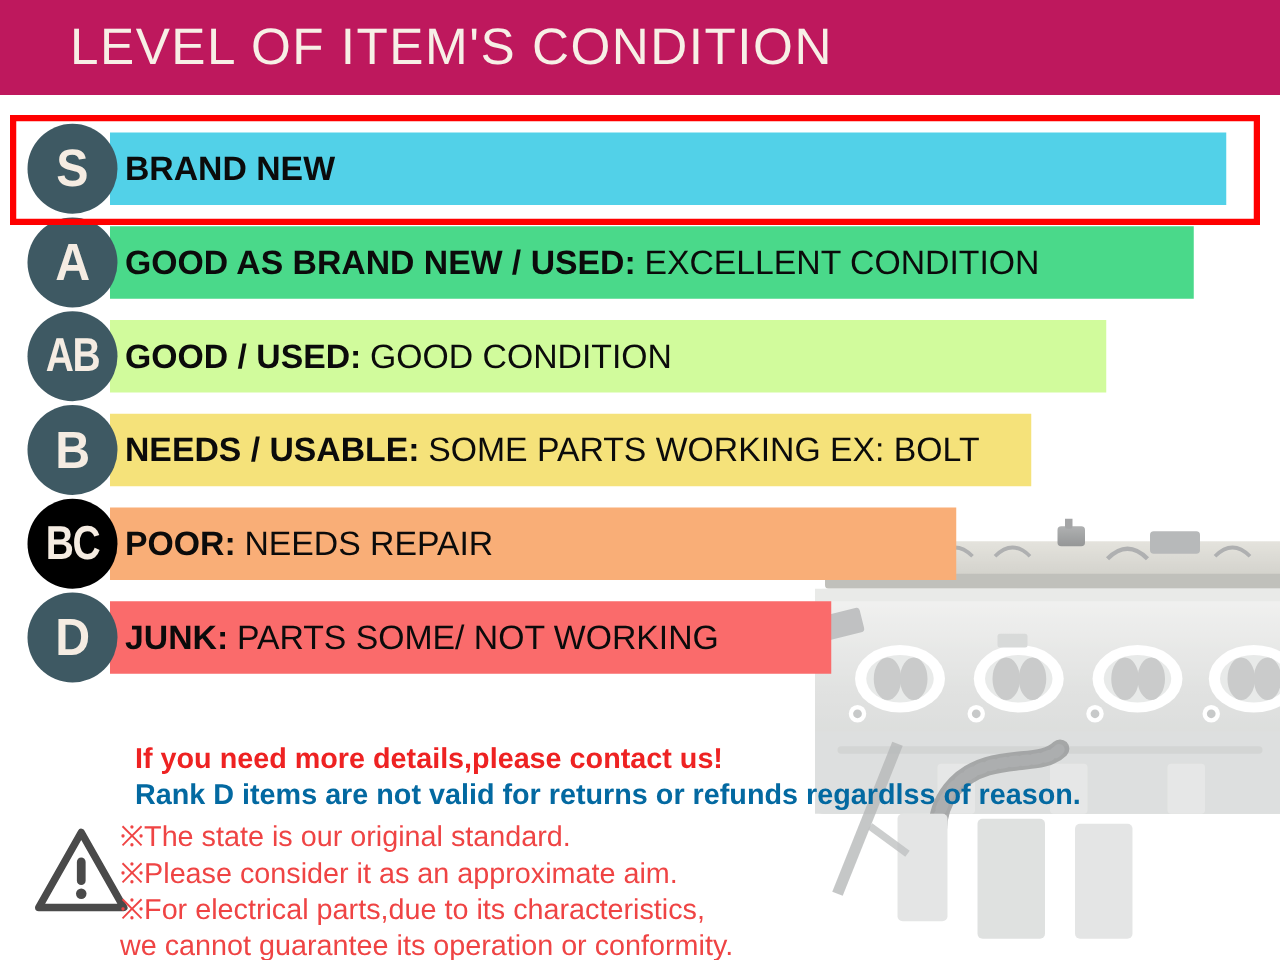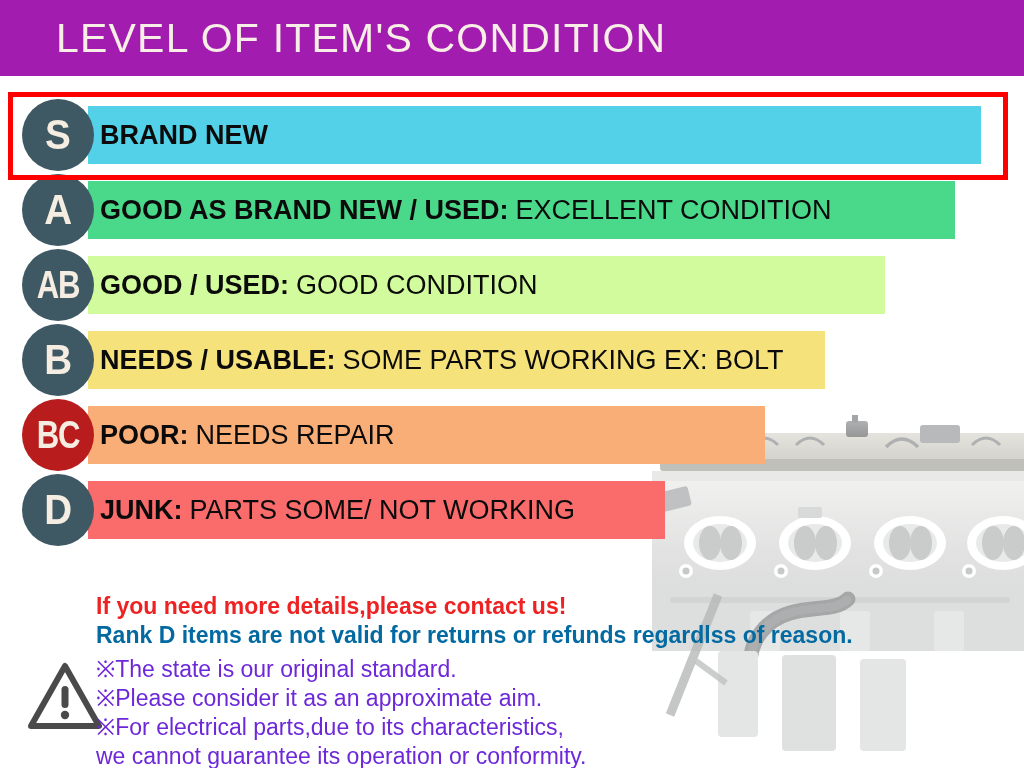--- a/index.html
+++ b/index.html
@@ -141,30 +141,31 @@
     top: 592px;
     z-index: 6;
   }
   .notice-red {
     color: #ee2222;
     font-weight: 700;
     font-size: 23px;
     line-height: 29px;
     white-space: nowrap;
     font-family: "Liberation Sans Narrow", "Liberation Sans", sans-serif;
+    margin-left: 12px;
   }
 
   #notes-block {
     position: absolute;
     left: 96px;
     top: 655px;
     z-index: 6;
   }
   .note-line {
-    color: #6d28d9;
+    color: #ef4444;
     font-size: 23px;
     line-height: 29px;
     white-space: nowrap;
     font-family: "Liberation Sans Narrow", "Liberation Sans", sans-serif;
   }
 
   #warning-icon {
     position: absolute;
     left: 26px;
     top: 660px;
@@ -260,21 +261,21 @@
     <rect x="60" y="74" width="30" height="20" rx="3" fill="#8d9091" transform="rotate(-14 75 84)"></rect>
     <rect x="18" y="96" width="26" height="16" rx="3" fill="#9b9e9f" transform="rotate(-10 31 104)"></rect>
     <rect x="118" y="236" width="40" height="86" rx="4" fill="#cfd1d0"></rect>
     <rect x="182" y="240" width="54" height="96" rx="4" fill="#c6c9c8"></rect>
     <rect x="260" y="244" width="46" height="92" rx="4" fill="#cfd1d0"></rect>
 
     <path d="M118 180 L70 300" stroke="#7b7e80" stroke-width="9" fill="none" opacity="0.8"></path>
     <path d="M96 246 L126 268" stroke="#8b8e90" stroke-width="6" fill="none" opacity="0.8"></path>
   </svg>
 
-  <div id="header" style="background: #a21caf;">
+  <div id="header" style="background: #be185d;">
     <div id="header-title" style="color: rgb(247, 239, 230);">LEVEL OF ITEM'S CONDITION</div>
   </div>
 
   <div id="rank-rows">
       <div class="rank-row" style="top: 99px;">
         <div class="rank-bar" style="width: 893px; background: rgb(82, 209, 232);"></div>
         <div class="rank-badge" style="background: rgb(62, 89, 99);">
           <span class="rank-badge-label" style="color: rgb(245, 236, 226);">S</span>
         </div>
         <div class="rank-text">
@@ -307,21 +308,21 @@
         <div class="rank-badge" style="background: rgb(62, 89, 99);">
           <span class="rank-badge-label" style="color: rgb(245, 236, 226);">B</span>
         </div>
         <div class="rank-text">
           <span class="bold">NEEDS / USABLE:</span>
           <span class="reg">SOME PARTS WORKING EX: BOLT</span>
         </div>
       </div>
       <div class="rank-row" style="top: 399px;">
         <div class="rank-bar" style="width: 677px; background: rgb(249, 174, 119);"></div>
-        <div class="rank-badge" style="background: #b91c1c;">
+        <div class="rank-badge" style="background: #000000;">
           <span class="rank-badge-label two-char" style="color: rgb(245, 236, 226);">BC</span>
         </div>
         <div class="rank-text">
           <span class="bold">POOR:</span>
           <span class="reg">NEEDS REPAIR</span>
         </div>
       </div>
       <div class="rank-row" style="top: 474px;">
         <div class="rank-bar" style="width: 577px; background: rgb(250, 107, 107);"></div>
         <div class="rank-badge" style="background: rgb(62, 89, 99);">

